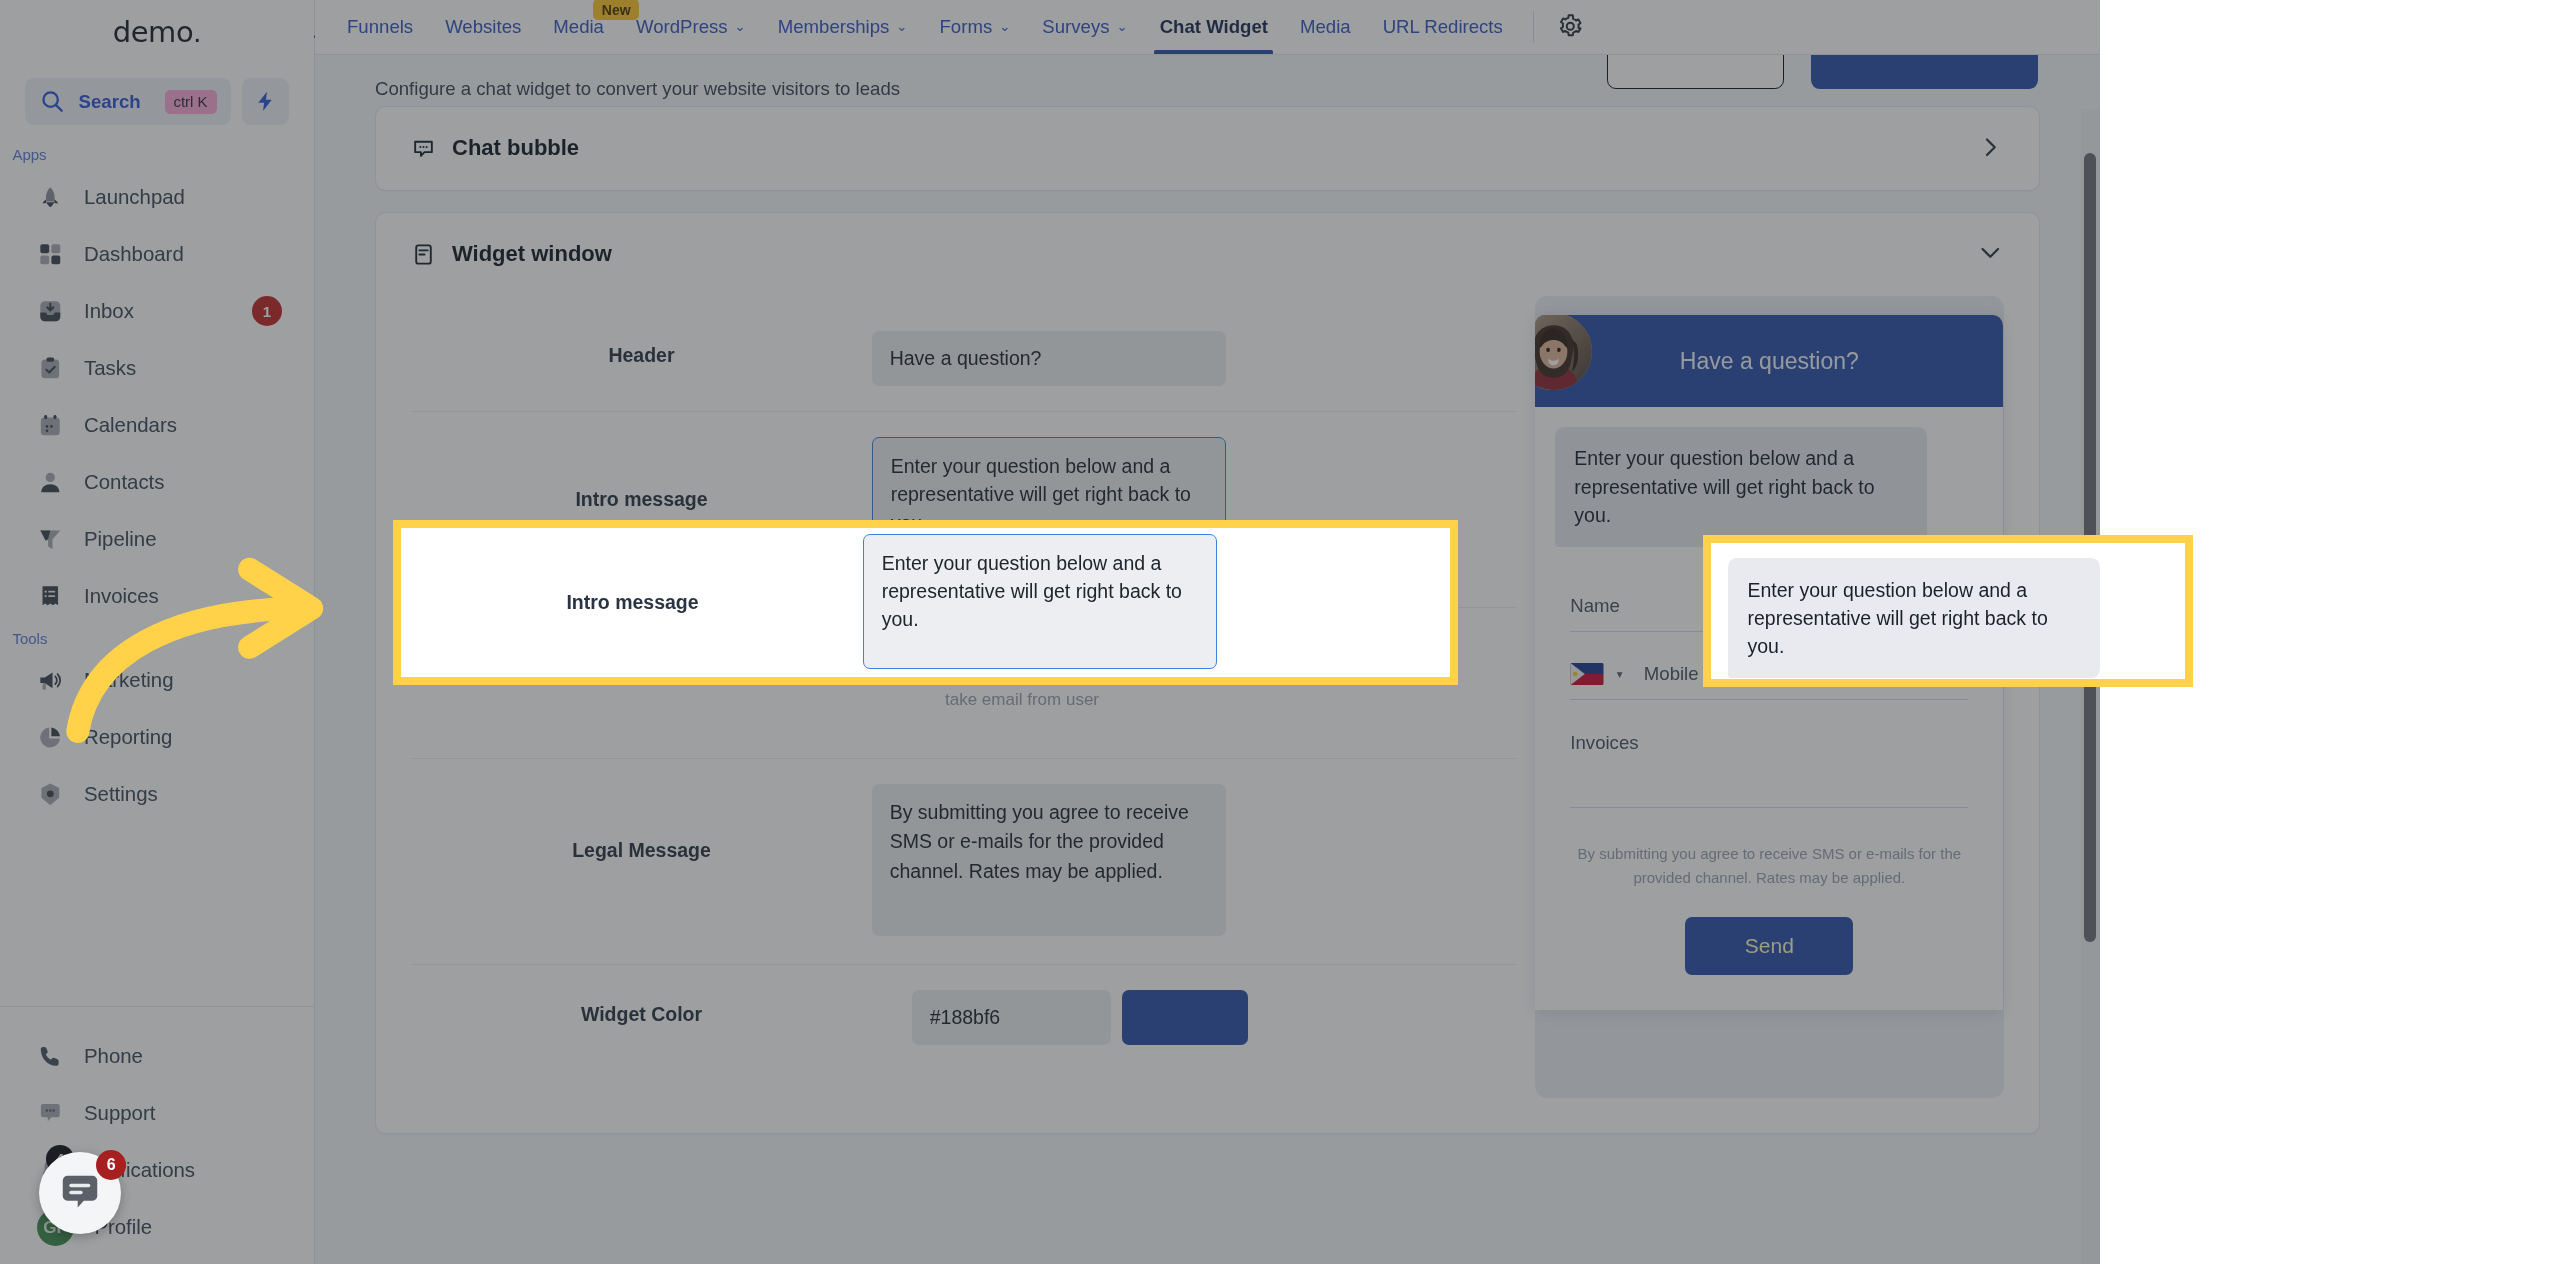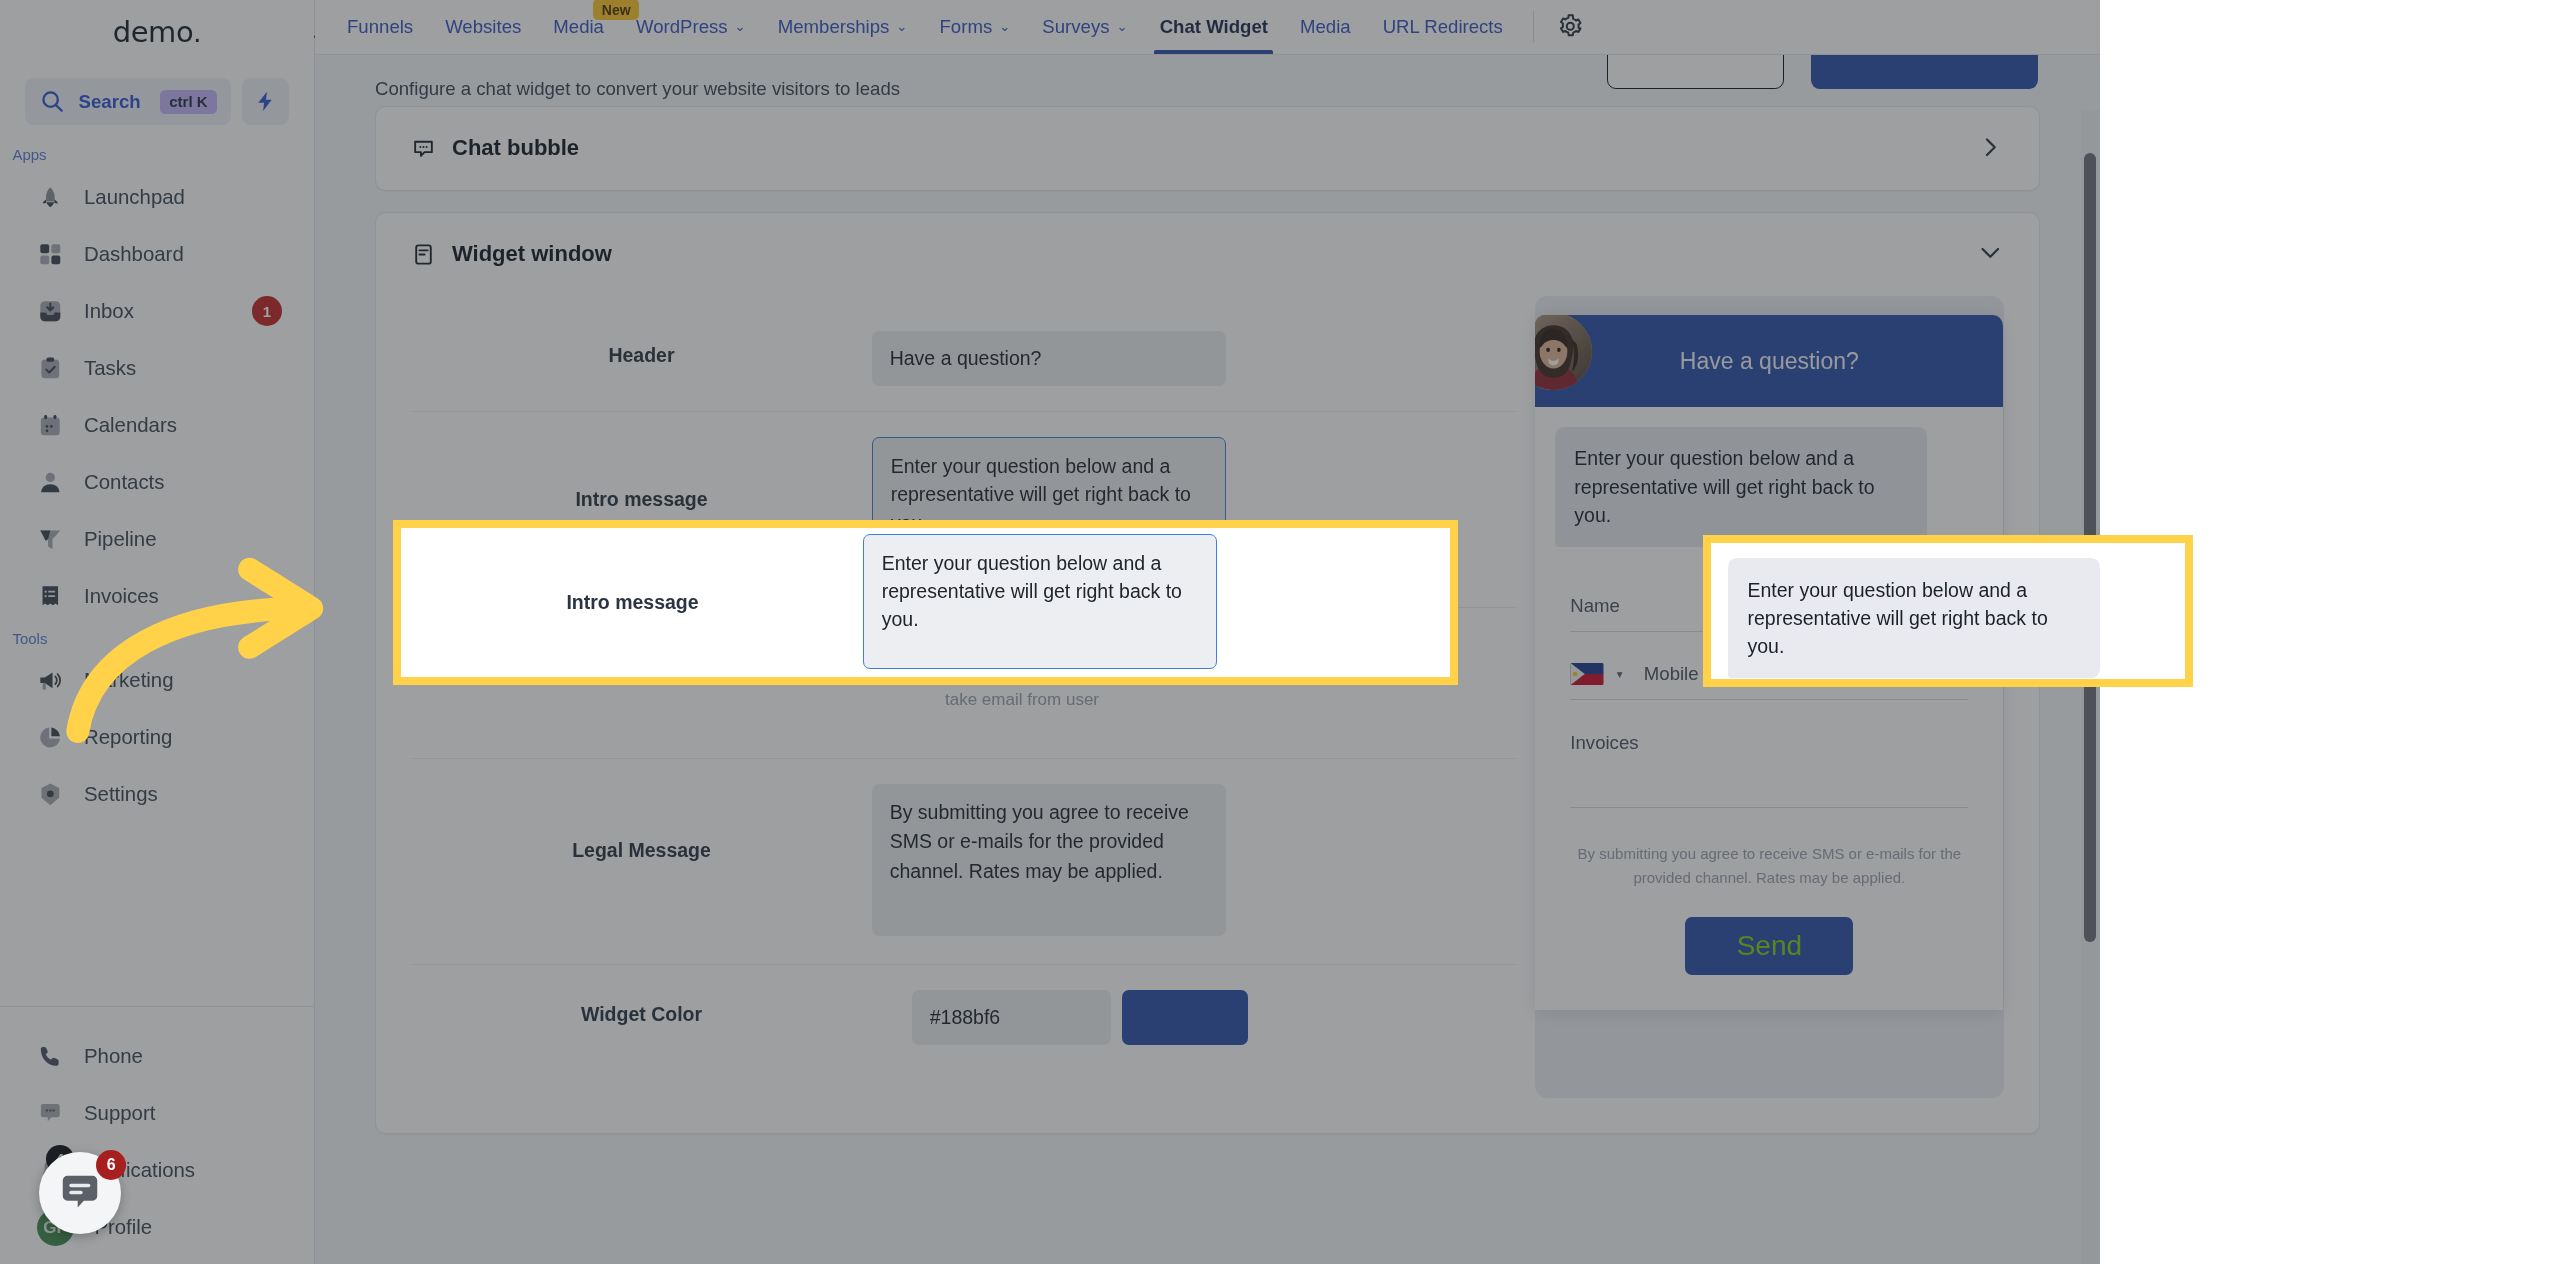--- a/index.html
+++ b/index.html
@@ -24,21 +24,21 @@
   .collapse-btn { position: absolute; right: -25px; top: 25px; width: 30px; height: 30px;
      display:flex; align-items:center; justify-content:center; cursor:pointer; }
   .collapse-btn .bar { display:block; height:2.7px; background:#1f2d3d; border-radius:1.8px; }
 
   .search-row { display: flex; gap: 11.5px; padding: 0 25px; margin-top: 14px; }
   .search-box {
     flex: 1; height: 47px; background: #eef1f6; border-radius: 8.9px;
     display: flex; align-items: center; padding: 0 14px; gap: 13px; cursor: text;
   }
   .search-label { color: #2f55d4; font-size: 18.6px; font-weight: 600; flex: 1; }
-  .search-kbd { background: #c4b5fd; color: #26303c; font-size: 15px; padding: 3.5px 8.9px; border-radius: 5.3px; font-weight: 700; text-align: right;}
+  .search-kbd { background: #f9a8d4; color: #26303c; font-size: 15px; padding: 3.5px 8.9px; border-radius: 5.3px; font-weight: 400; text-align: right;}
   .bolt-box { width: 47px; height: 47px; background: #eef1f6; border-radius: 8.9px; display: flex; align-items: center; justify-content: center; cursor: pointer; }
 
   .nav-scroll { flex: 1; overflow: hidden; padding-top: 16px; }
   .nav-group-title { font-size: 15px; color: #5b7bd5; padding: 5.3px 0 5.3px 12.4px; font-weight: 500; }
   .nav-item {
     display: flex; align-items: center; height: 57px; padding-left: 37px; gap: 20.4px;
     cursor: pointer; position: relative;
   }
   .nav-label { font-size: 20.4px; color: #3d4856; }
   .nav-badge {
@@ -174,21 +174,21 @@
   .w-form { padding: 30px 35px 0 35px; }
   .w-field { border-bottom: 0.9px solid #d7dbe6; padding: 8.9px 0 14px 0; margin-bottom: 23px; }
   .w-field.msg { min-height: 85px; }
   .w-field-label { font-size: 18.6px; color: #4b5360; }
   .w-phone { display: flex; align-items: center; gap: 12.4px; }
   .flag { width: 34px; height: 22px; border-radius: 1.8px; overflow: hidden; display:block; }
   .w-caret { font-size: 11.5px; color: #5a6070; }
   .w-legal { text-align: center; font-size: 15px; color: #9ba1ad; line-height: 1.6; padding: 10.6px 30px 0 30px; }
   .w-send {
     display: block; margin: 26.6px auto 35px auto; width: 168px; height: 58px;
-    background: #2c4fa8; color: #84cc16; border: none; border-radius: 7px; font-size: 28px;
+    background: #2c4fa8; color: #fef9c3; border: none; border-radius: 7px; font-size: 21px;
     font-family: "Liberation Sans", sans-serif; cursor: pointer;
   }
 
   
   .vscroll { position: absolute; right: 0; top: 55px; bottom: 0; width: 19.5px; background: #f1f2f4; }
   .vthumb { position: absolute; right: 4.4px; top: 43px; width: 11.5px; height: 789px; border-radius: 6.2px; background: #6d7279; cursor: pointer; }
 
   
   .dim { position: absolute; inset: 0; background: rgba(42,45,50,.46); z-index: 30; pointer-events: none; }
 

